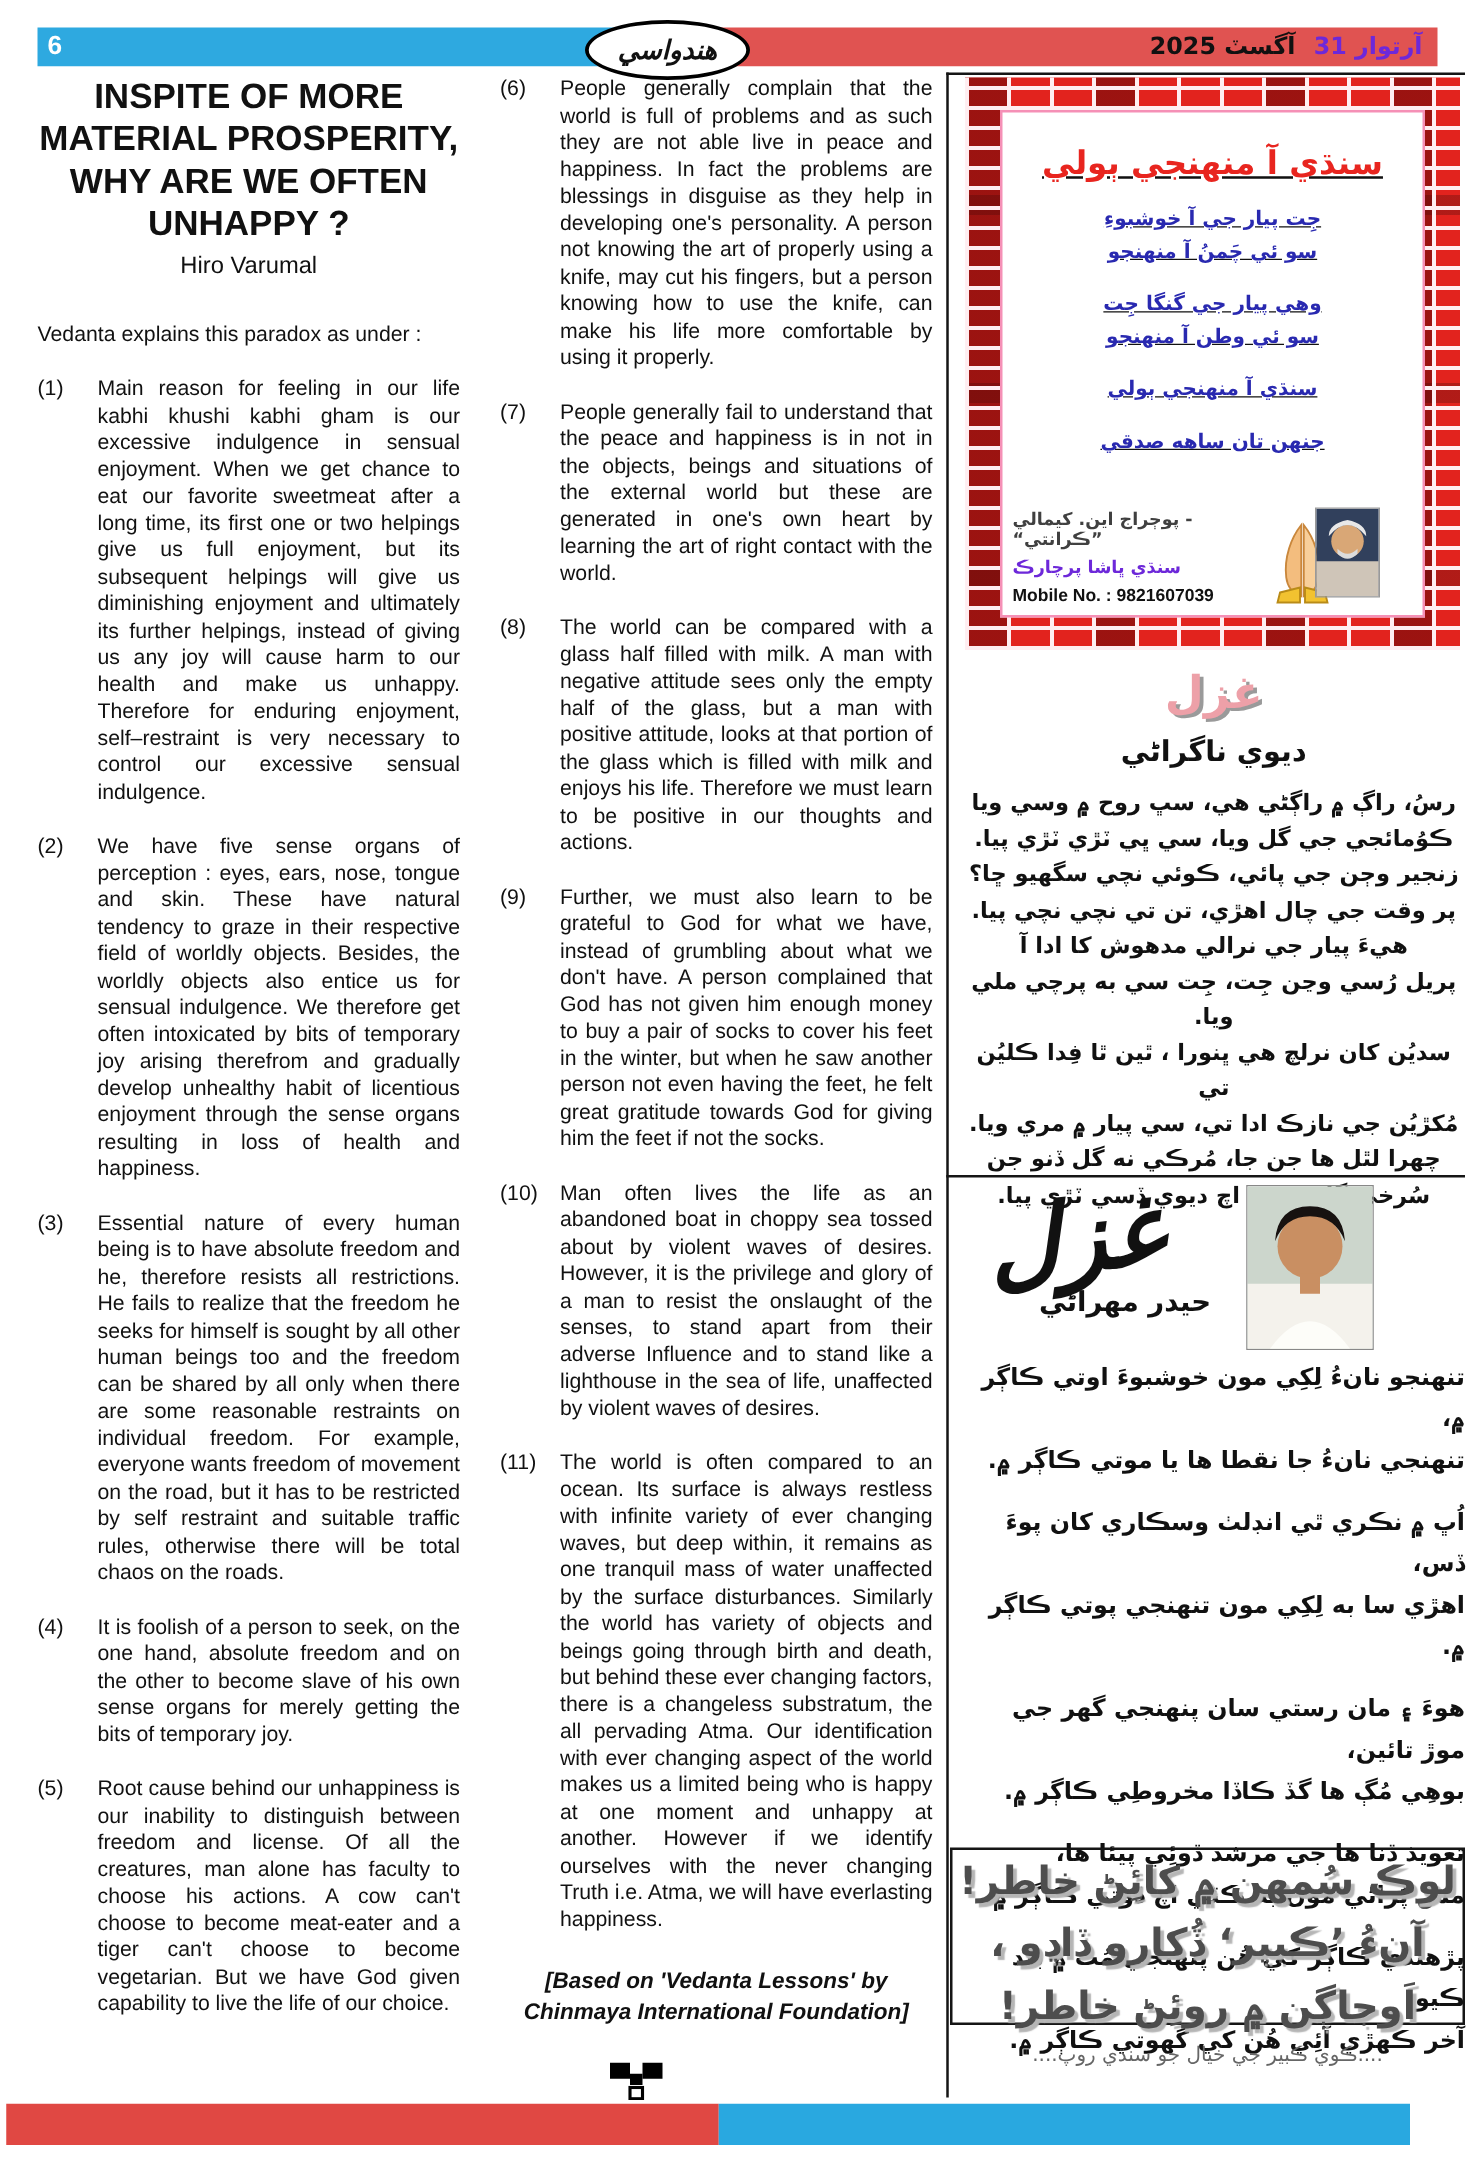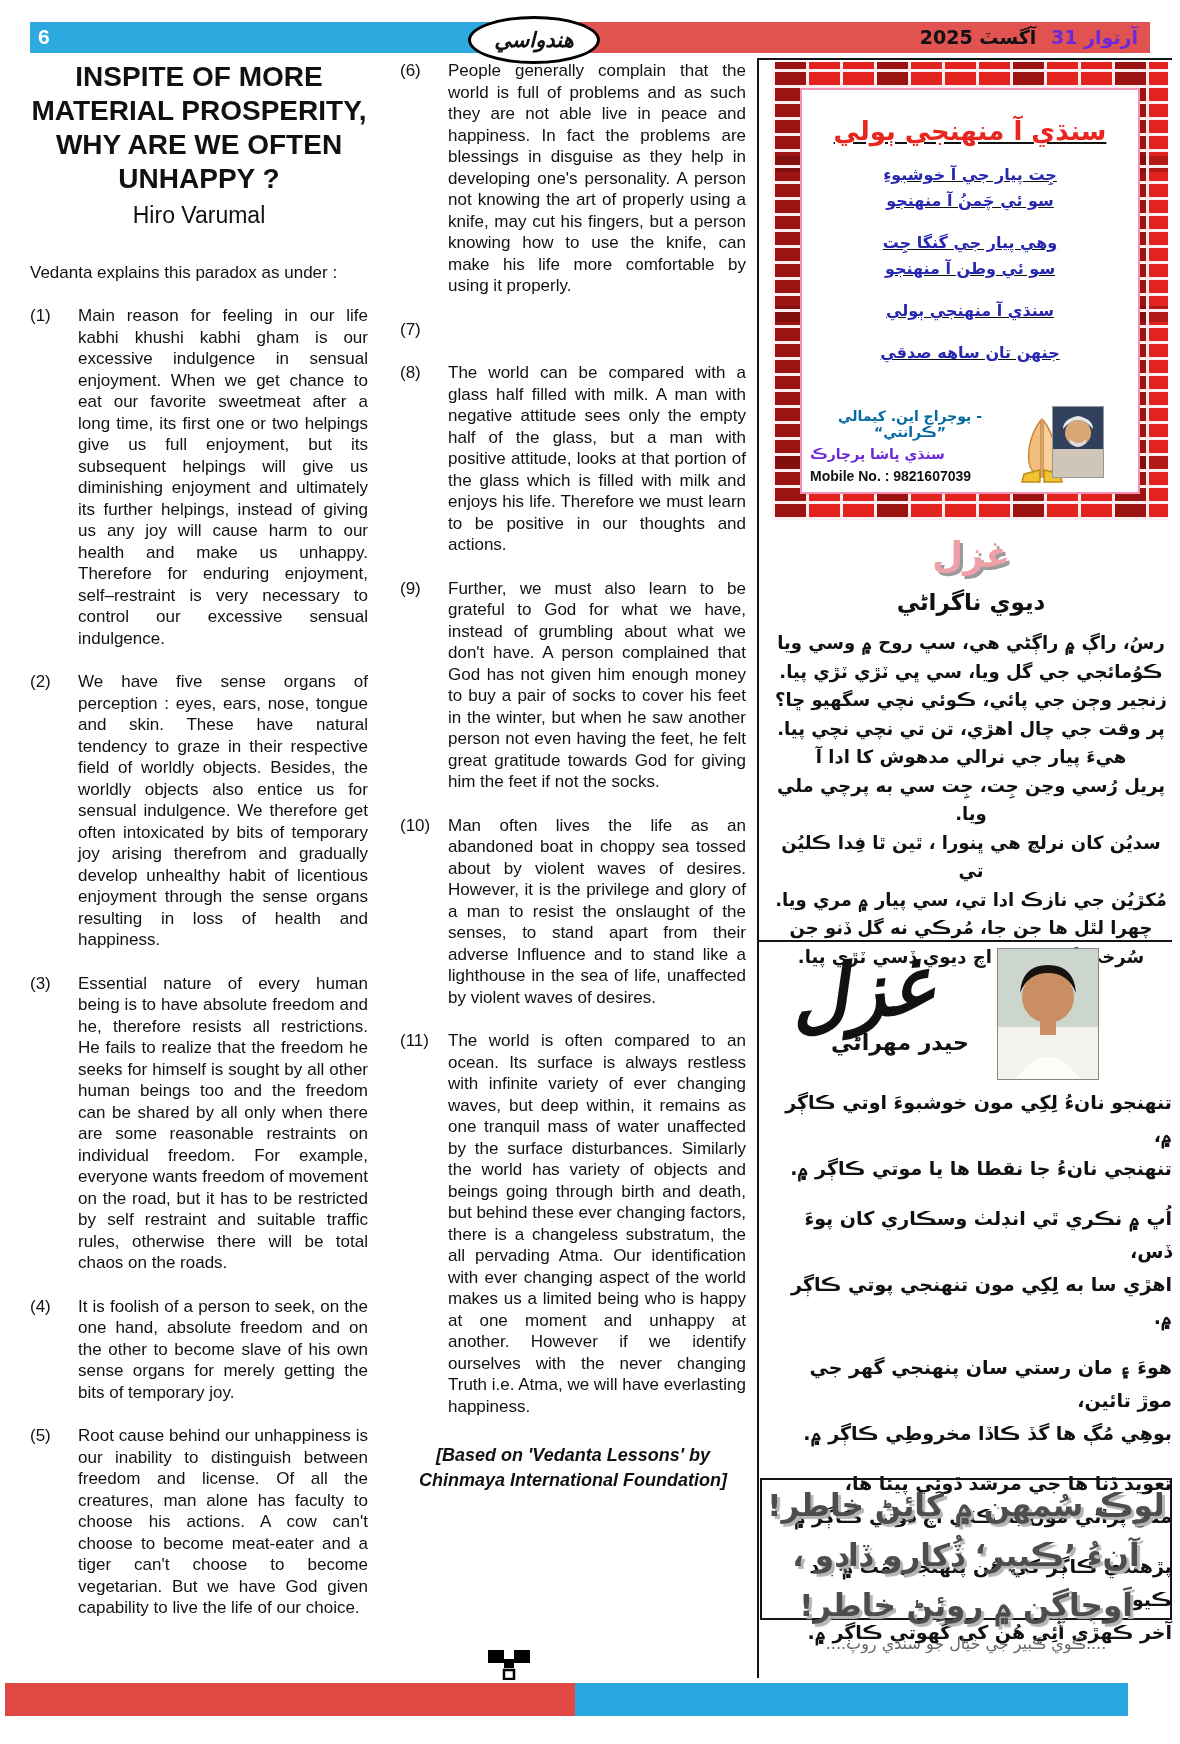--- a/index.html
+++ b/index.html
@@ -20,21 +20,21 @@
   .date-black{color:#111;margin-right:8px;}
 
   
   .col1{position:absolute;left:30px;top:60px;width:338px;}
   .col2{position:absolute;left:400px;top:60px;width:346px;}
   .v-divider{position:absolute;left:757px;top:58px;width:2px;height:1620px;background:#151515;}
   .h-line{position:absolute;left:757px;width:415px;height:2px;background:#151515;}
 
   
   .title{font-size:28px;font-weight:bold;text-align:center;line-height:34px;letter-spacing:0px;}
-  .byline{font-size:23px;text-align:center;margin-top:6px;}
+  .byline{font-size:19px;text-align:center;margin-top:6px;}
   .intro{font-size:17px;margin-top:34px;}
   .point{display:flex;margin-top:22px;font-size:17px;line-height:21.5px;}
   .pnum{width:48px;flex-shrink:0;}
   .ptext{flex:1;text-align:justify;}
   .footnote{font-size:18px;font-weight:bold;font-style:italic;text-align:center;margin-top:26px;line-height:25px;}
   .endmark{position:absolute;left:486px;top:1650px;width:46px;height:30px;}
 
   
   .brick-frame{position:absolute;left:772px;top:62px;width:396px;height:458px;box-sizing:border-box;
     background:
@@ -42,21 +42,21 @@
       repeating-linear-gradient(90deg,#ffeef1 0 3px,transparent 3px 34px),
       repeating-linear-gradient(90deg,rgba(70,0,0,.45) 0 34px,transparent 34px 102px,rgba(70,0,0,.45) 102px 136px,transparent 136px 238px),
       repeating-linear-gradient(0deg,transparent 0 48px,rgba(0,0,0,.22) 48px 64px,transparent 64px 150px),
       #e2231e;}
   .brick-inner{position:absolute;left:28px;top:26px;right:28px;bottom:26px;background:#fff;
     border:2px solid #f590b6;box-shadow:0 0 0 4px #fff inset;padding:20px 6px;box-sizing:border-box;text-decoration:underline;}
   .brick-title{color:#e8251f;font-weight:bold;font-size:26px;text-align:center;margin-top:6px;}
   .verse{color:#2929b0;font-weight:bold;font-size:16px;line-height:26px;text-align:center;margin-top:16px;}
   .brick-bottom{position:absolute;left:6px;right:6px;bottom:6px;height:78px;}
   .sig-block{position:absolute;left:2px;top:0;width:200px;}
-  .sig1{color:#0369a1;font-weight:bold;font-size:14px;text-align:center;}
+  .sig1{color:#404040;font-weight:bold;font-size:14px;text-align:left;}
   .sig2{color:#6d28d9;font-weight:bold;font-size:14px;text-align:left;margin-top:6px;}
   .mobile{color:#111;font-weight:bold;font-size:14px;margin-top:6px;text-align:left;}
   .hands{position:absolute;left:208px;bottom:2px;width:52px;height:66px;}
   .small-photo{position:absolute;right:28px;top:-2px;width:50px;height:70px;border:1px solid #999;}
 
   .ghazal1{position:absolute;left:772px;top:534px;width:398px;text-align:center;}
   .g1-head{font-size:36px;font-weight:bold;color:#eda0a8;text-shadow:3px 3px 0 #9a9a9a;
            font-family:"DejaVu Sans",sans-serif;}
   .g1-author{font-size:23px;font-weight:bold;margin-top:14px;font-family:"DejaVu Sans",sans-serif;}
   .g1-lines{margin-top:14px;font-size:18px;font-weight:bold;line-height:28.5px;}
@@ -132,20 +132,21 @@
     </div>
   </div>
 
   <div class="col2">
     <div class="point" style="margin-top:0;">
       <span class="pnum">(6)</span>
       <span class="ptext">People generally complain that the world is full of problems and as such they are not able live in peace and happiness. In fact the problems are blessings in disguise as they help in developing one's personality. A person not knowing the art of properly using a knife, may cut his fingers, but a person knowing how to  use the knife, can make his life more comfortable by using it properly.</span>
     </div>
     <div class="point">
       <span class="pnum">(7)</span>
+      <span class="ptext">People generally fail to understand that the peace and happiness is in not in the objects, beings and situations of the external world but these are generated in  one's own heart by learning the art of right contact with the world.</span>
     </div>
     <div class="point">
       <span class="pnum">(8)</span>
       <span class="ptext">The world can be compared with a glass half filled with milk.  A man with negative attitude sees only the empty half of the glass, but a man with positive attitude, looks at that portion of the glass which is filled with milk and enjoys his life.  Therefore we must learn to be positive in our thoughts and actions.</span>
     </div>
     <div class="point">
       <span class="pnum">(9)</span>
       <span class="ptext">Further, we must also learn to be grateful to God for what we have, instead of grumbling about what we don't have. A person complained that God has not given him enough money to buy a pair of socks to cover his feet in the winter, but when he saw another person not even having the feet, he felt great gratitude towards God for giving him the feet if not the socks.</span>
     </div>
     <div class="point">

